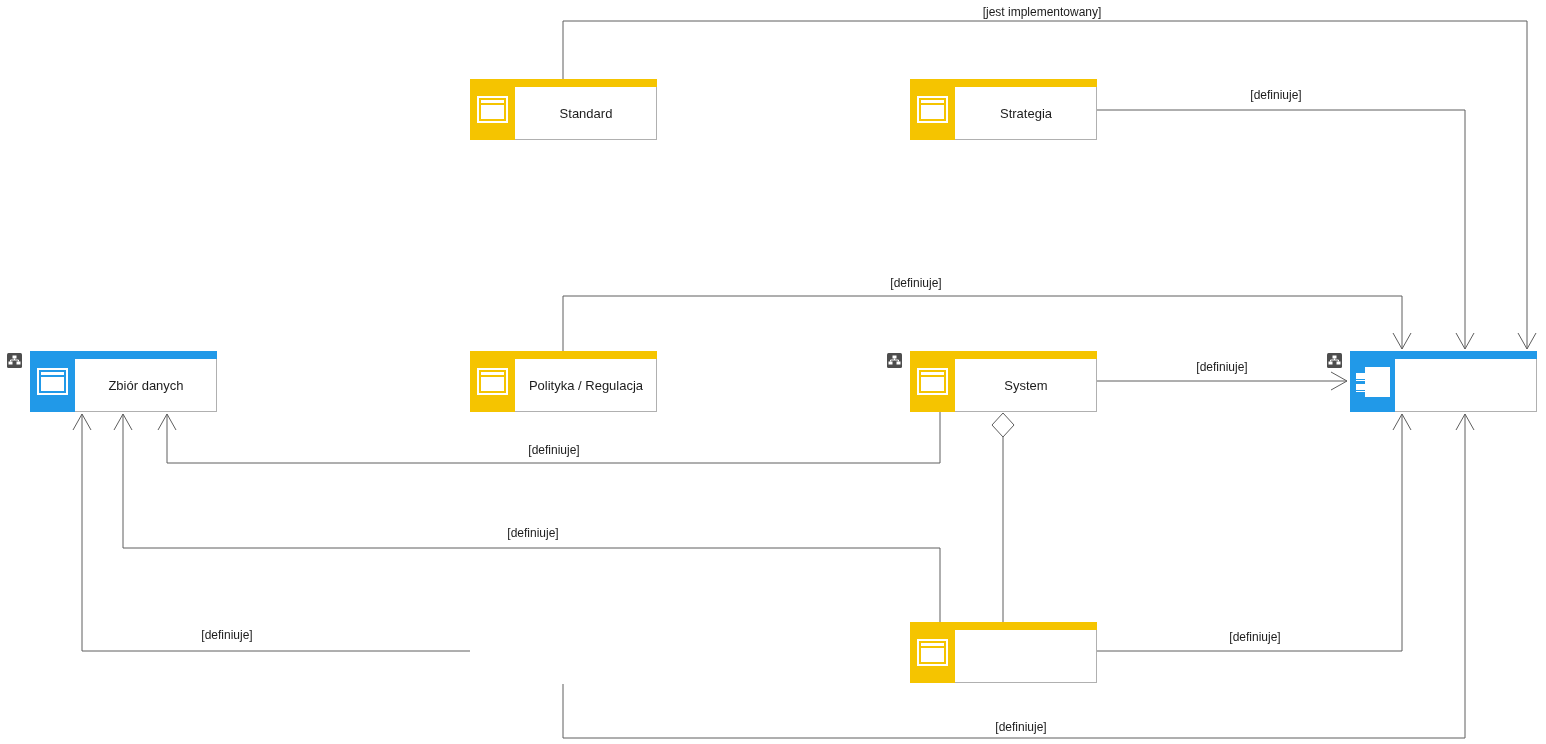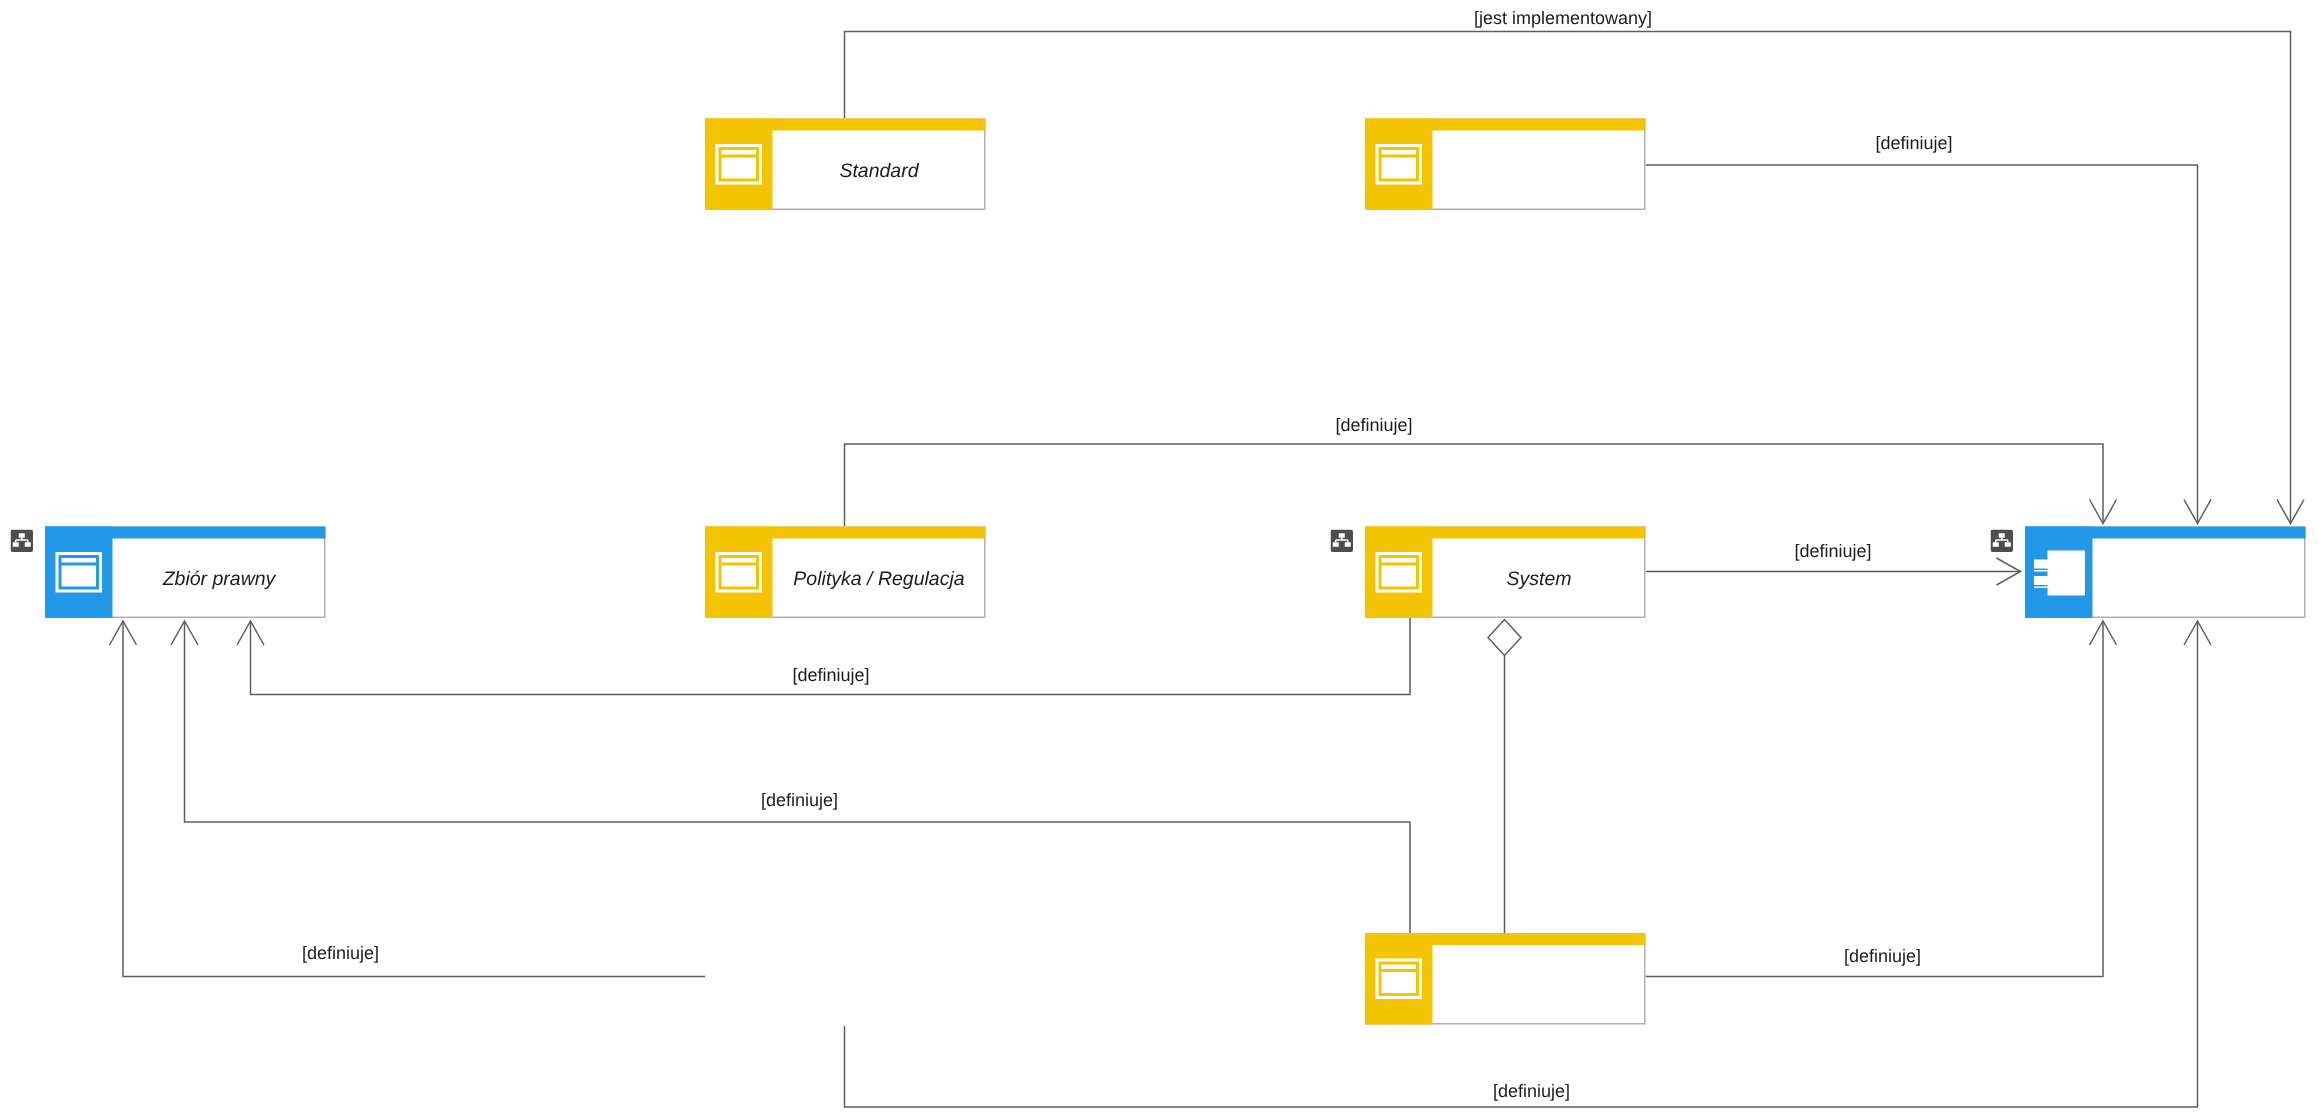--- a/index.html
+++ b/index.html
@@ -24,21 +24,21 @@
     background:#fff;border:1px solid var(--border,#b0b0b0);
   }
   .node .topbar{position:absolute;left:-1px;top:-1px;right:-1px;height:8px;}
   .node .band{position:absolute;left:-1px;top:-1px;bottom:-1px;width:45px;
     display:flex;align-items:center;justify-content:center;}
   .node--yellow .topbar,.node--yellow .band{background:var(--yellow,#f5c400);}
   .node--blue  .topbar,.node--blue  .band{background:var(--blue,#2199e8);}
   .node .nlabel{
     position:absolute;left:45px;right:0;top:7px;bottom:0;
     display:flex;align-items:center;justify-content:center;
-    font-size:13px;color:var(--text,#1c1c1c);white-space:nowrap;font-style:italic;
+    font-size:13px;color:var(--text,#1c1c1c);white-space:nowrap;
   }
 
   
   .win-icon{position:relative;width:31px;height:27px;border:2px solid #fff;box-sizing:border-box;}
   .win-icon::before{content:"";position:absolute;left:2px;right:2px;top:2px;height:3px;background:#fff;}
   .win-icon::after{content:"";position:absolute;left:2px;right:2px;top:7px;bottom:2px;background:#fff;}
 
   
   .comp-icon{position:relative;width:34px;height:30px;}
   .comp-icon .main{position:absolute;left:9px;top:0;width:25px;height:30px;background:#fff;}
@@ -129,35 +129,36 @@
       <div class="win-icon"></div>
     </div>
     <div class="nlabel">Standard</div>
   </div>
 
   <div class="node node--yellow" style="left:910px;top:79px">
     <div class="topbar"></div>
     <div class="band">
       <div class="win-icon"></div>
     </div>
+    <div class="nlabel">Strategia</div>
   </div>
 
   <div class="node node--blue" style="left:30px;top:351px">
     <svg class="badge" viewBox="0 0 15 15">
       <rect class="bg" x="0" y="0" width="15" height="15" rx="1.5"></rect>
       <rect class="fg" x="5.5" y="2.5" width="4" height="3"></rect>
       <path class="ln" d="M7.5 5.5 V7 M3.5 7 H11.5 M3.5 7 V8.5 M11.5 7 V8.5"></path>
       <rect class="fg" x="1.5" y="8.5" width="4" height="3"></rect>
       <rect class="fg" x="9.5" y="8.5" width="4" height="3"></rect>
     </svg>
     <div class="topbar"></div>
     <div class="band">
       <div class="win-icon"></div>
     </div>
-    <div class="nlabel">Zbiór prawny</div>
+    <div class="nlabel">Zbiór danych</div>
   </div>
 
   <div class="node node--yellow" style="left:470px;top:351px">
     <div class="topbar"></div>
     <div class="band">
       <div class="win-icon"></div>
     </div>
     <div class="nlabel">Polityka / Regulacja</div>
   </div>
 

